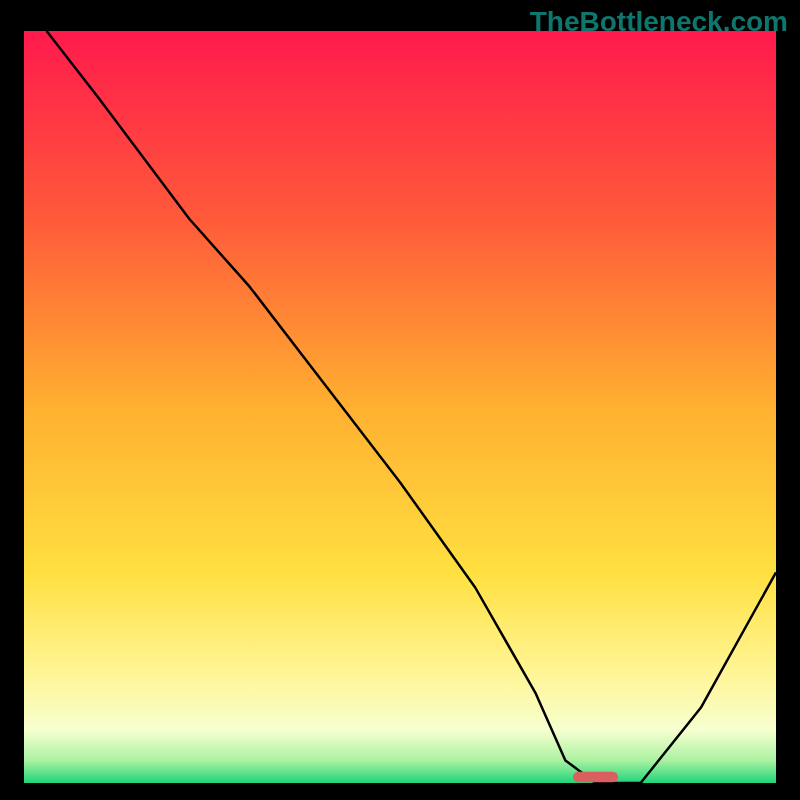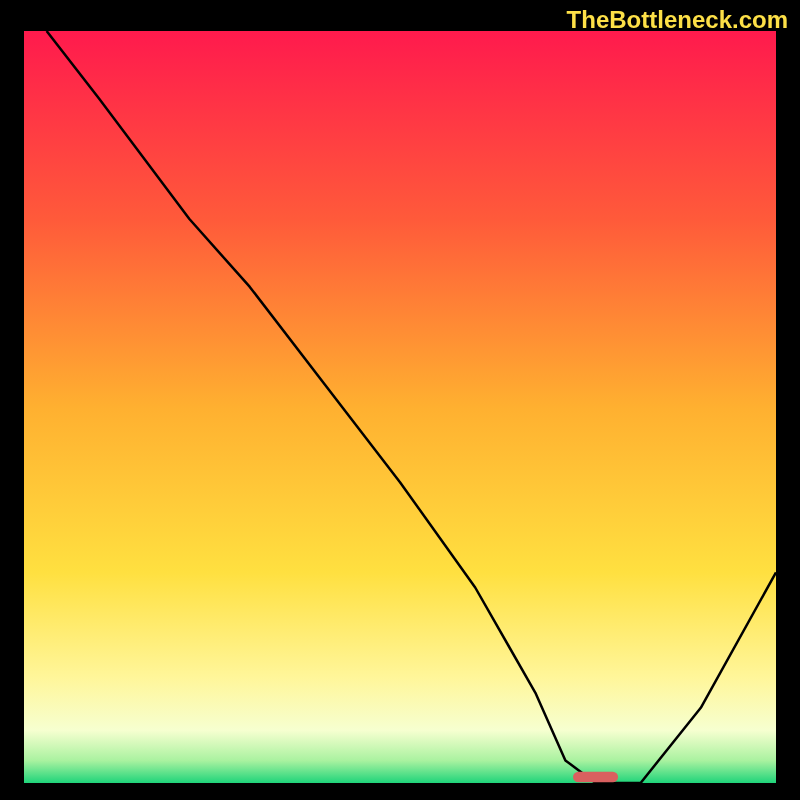--- a/index.html
+++ b/index.html
@@ -8,23 +8,23 @@
     width: 800px;
     height: 800px;
     background: #000;
     position: relative;
   }
   .watermark {
     position: absolute;
     top: 6px;
     right: 12px;
     font-family: Arial, Helvetica, sans-serif;
-    font-size: 24px;
+    font-size: 28px;
     font-weight: bold;
-    color: #fde047;
+    color: #0f766e;
     z-index: 10;
   }
   .plot {
     position: absolute;
     left: 24px;
     top: 31px;
     width: 752px;
     height: 752px;
   }
   .plot svg {

